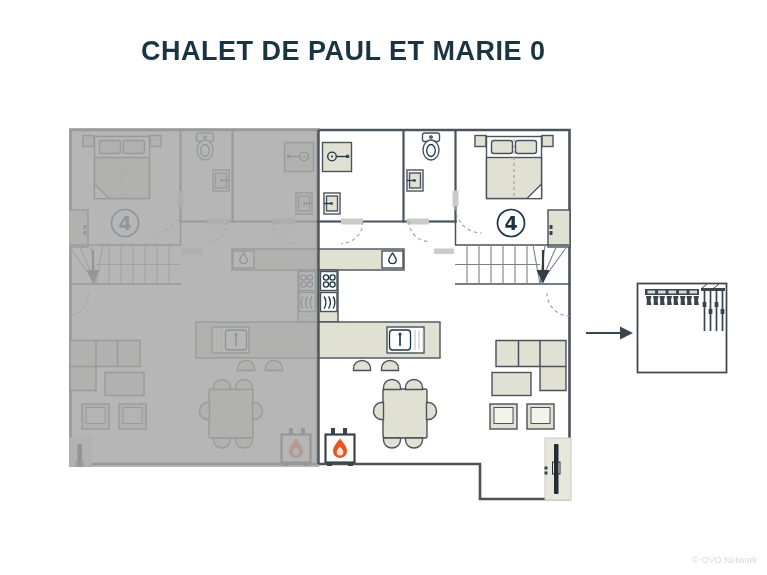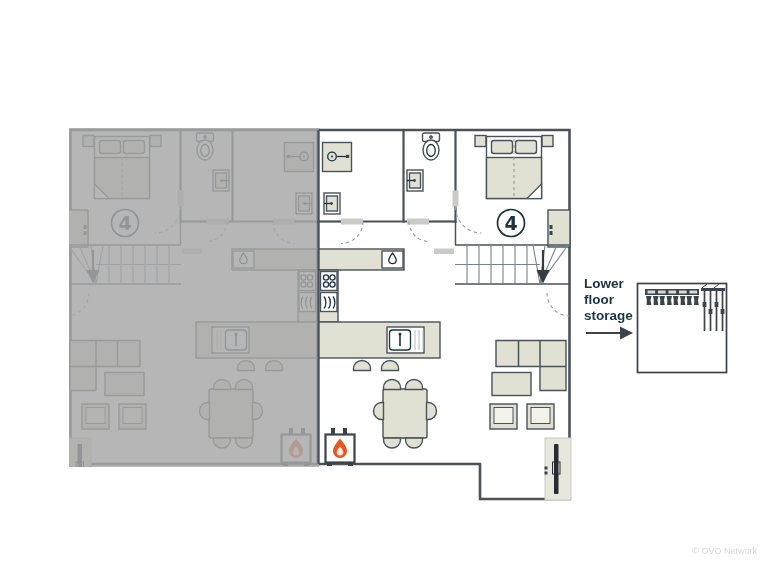--- a/index.html
+++ b/index.html
@@ -6,21 +6,21 @@
   .page{position:relative;width:767px;height:575px;background:#fff;overflow:hidden;
         font-family:"Liberation Sans",sans-serif;}
   .logo{position:absolute;left:34px;top:29px;width:74px;text-align:center;}
   .logo-sub{font-size:9px;font-weight:700;letter-spacing:3.6px;color:var(--navy,#1b3443);
             margin-top:2px;text-indent:3px;white-space:nowrap;}
   .title{position:absolute;left:141px;top:36px;font-size:27px;font-weight:bold;
          letter-spacing:.5px;color:var(--navy,#1b3443);white-space:nowrap;}
   .plan-svg{position:absolute;left:0;top:0;}
   .storage-label{position:absolute;left:584px;top:276px;width:66px;font-size:13.5px;
                  font-weight:bold;line-height:16px;color:var(--navy,#1b3443);}
-  .copyright{position:absolute;right:10px;bottom:19px;font-size:9px;
+  .copyright{position:absolute;right:10px;bottom:10px;font-size:9px;
              color:var(--copyright_grey,#d9d9d9);margin-left:20px;}
   
   .room{fill:#fff;stroke:var(--wall,#4a525a);stroke-width:2.6;}
   .wall{stroke:var(--wall,#4a525a);stroke-width:2.2;fill:none;stroke-linecap:square;}
   .wallth{stroke:var(--wall,#4a525a);stroke-width:1.5;fill:none;}
   .furn{fill:var(--furniture,#e1e1d3);stroke:var(--wall,#4a525a);stroke-width:1.4;}
   .wfurn{fill:#fff;stroke:var(--wall,#4a525a);stroke-width:1.4;}
   .ic{fill:none;stroke:var(--navy,#1b3443);stroke-width:1.3;stroke-linejoin:round;}
   .darkf{fill:#3b434b;stroke:none;}
   .tread{stroke:#7b828a;stroke-width:1.1;}
@@ -32,20 +32,21 @@
   .ovl{fill:var(--overlay,#a8a8a8);opacity:.84;}
   .badge{fill:#fff;stroke:var(--navy,#1b3443);stroke-width:1.7;}
   .badge-num{font-family:"DejaVu Sans",sans-serif;font-weight:bold;font-size:19px;
              fill:var(--navy,#1b3443);text-anchor:middle;}
 </style>
 </head>
 <body>
 
 <div class="page">
 
+  <div class="title">CHALET DE PAUL ET MARIE 0</div>
 
   <svg class="plan-svg" width="767" height="575" viewBox="0 0 767 575">
     <defs>
       <clipPath id="clipL">
           <rect x="69" y="128" width="250" height="339"></rect>
         </clipPath>
 
       <g id="dchair">
           <path class="furn" d="M-8.5,4.5 A8.5,8 0 0 1 8.5,4.5 L8.5,6.5 L-8.5,6.5 Z"></path>
         </g>
@@ -261,16 +262,15 @@
         <line x1="1" y1="4" x2="6" y2="0" stroke="#3b434b"></line>
         <line x1="13" y1="4" x2="18" y2="0" stroke="#3b434b"></line>
         <rect class="darkf" x="1.6" y="18" width="3.8" height="5"></rect>
         <rect class="darkf" x="7.6" y="25" width="3.8" height="5"></rect>
         <rect class="darkf" x="13.6" y="18" width="3.8" height="5"></rect>
         <rect class="darkf" x="19.6" y="25" width="3.8" height="5"></rect>
       </g>
     </g>
   </svg>
 
-  <div class="storage-label">Lower floor storage</div>
 
   <div class="copyright">© OVO Network</div>
 </div>
 
 </body></html>

